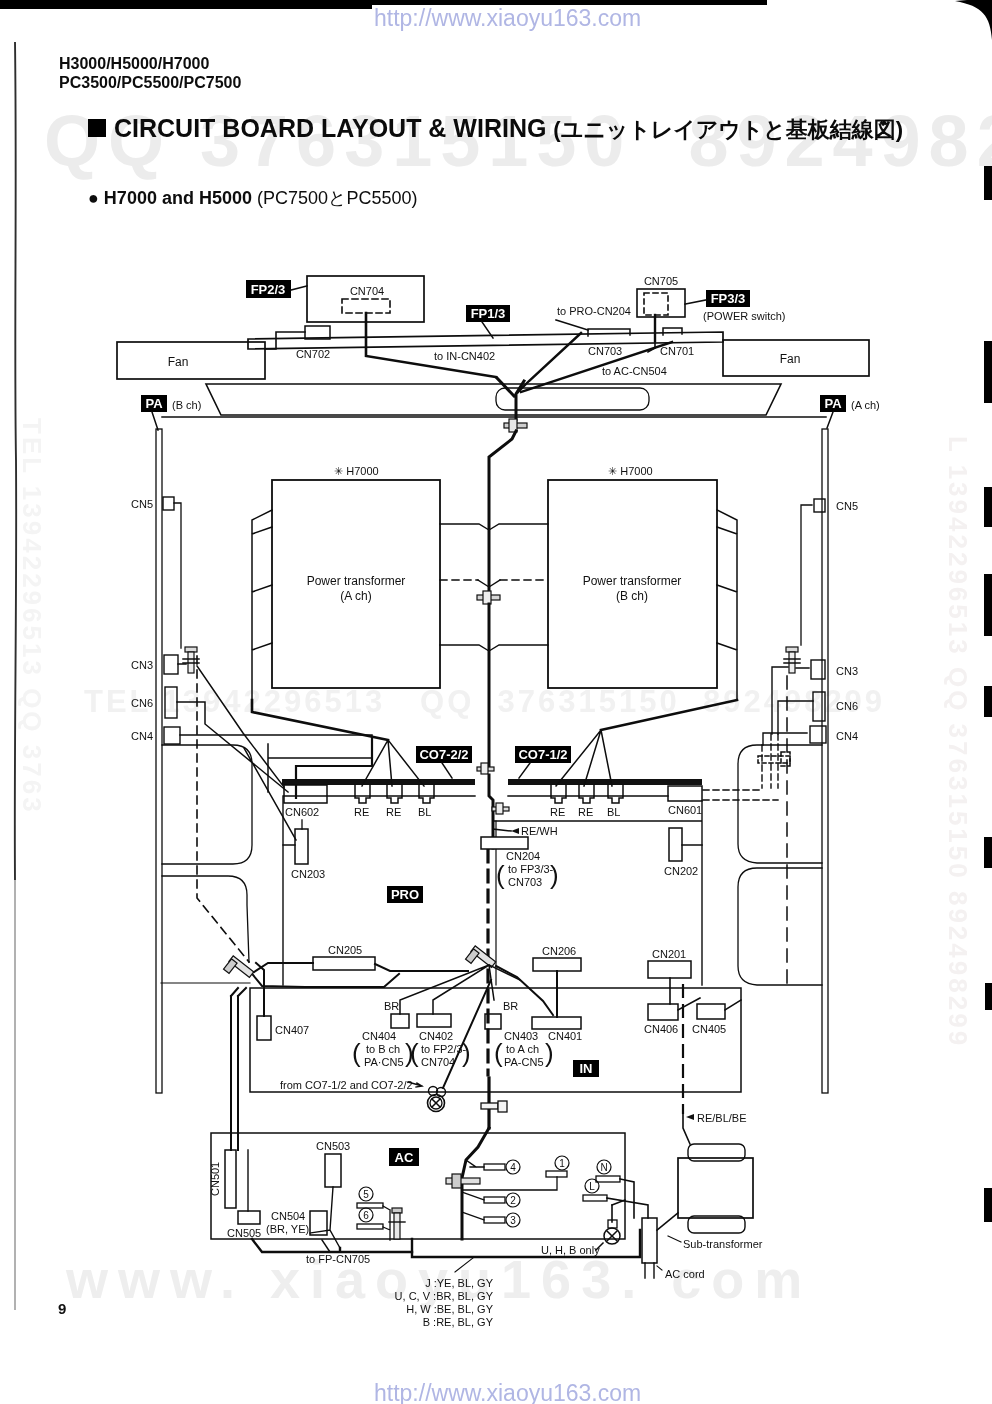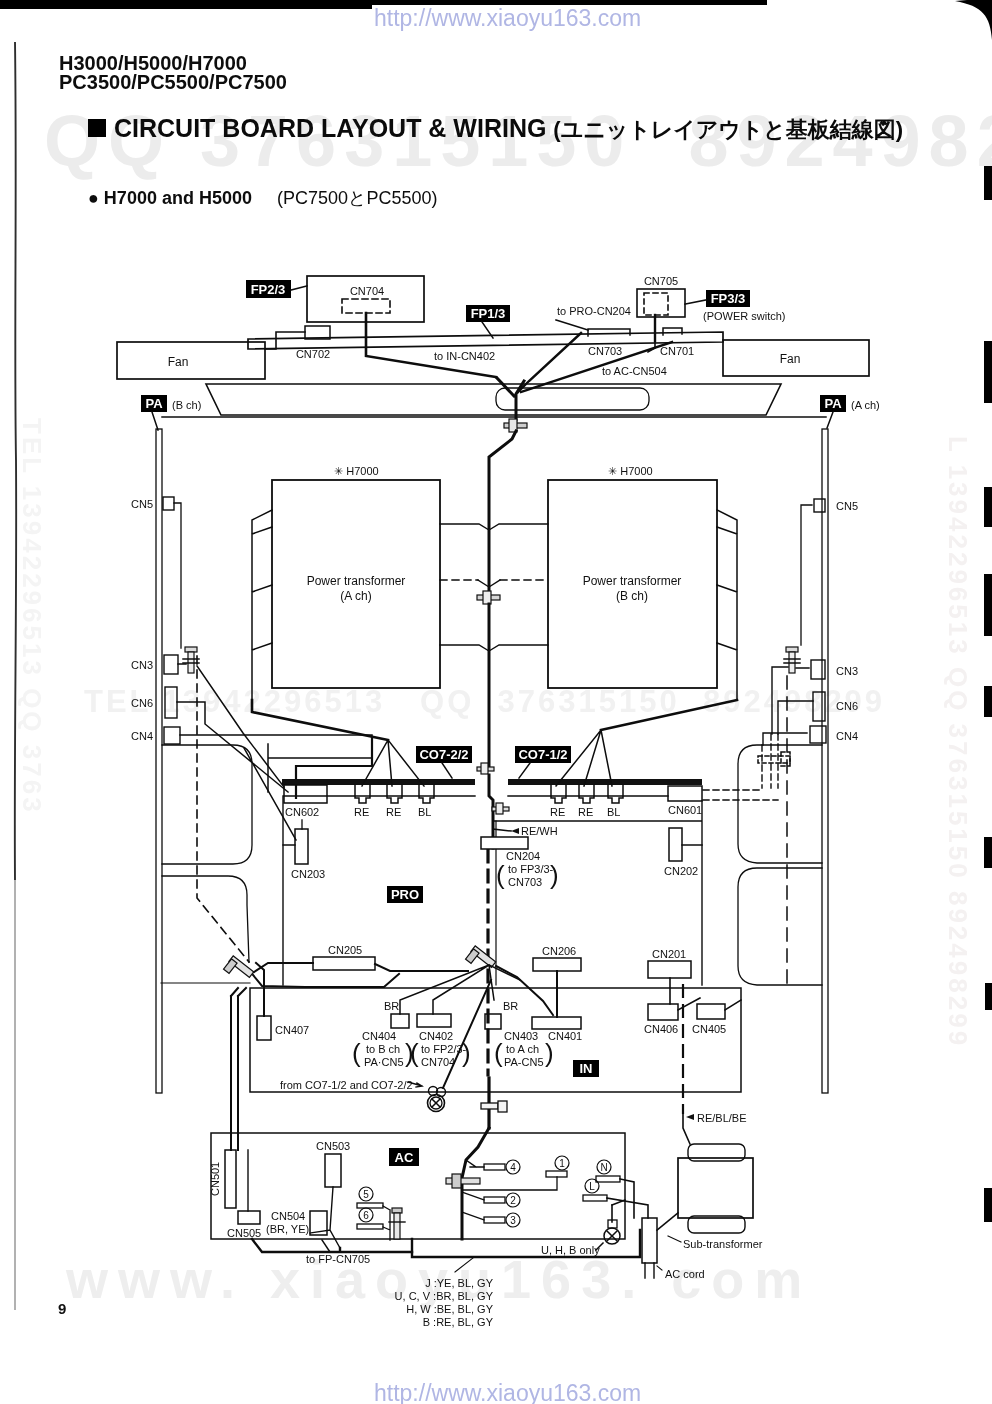--- a/index.html
+++ b/index.html
@@ -31,25 +31,25 @@
 
 <svg class="abs" style="left:955px;top:0;" width="37" height="40">
     <path d="M12,0 H37 V40 C35,16 28,6 0,1 Z" fill="#000"></path>
   </svg>
 
 <svg class="abs" style="left:10px;top:40px;" width="12" height="1270">
 <path d="M5,2 C7,150 4,300 6,420 C7,560 4,700 5,840" stroke="#2e2e2e" stroke-width="1.9" fill="none"></path>
 <path d="M5,840 C6,980 4,1120 5,1320" stroke="#7e7e7e" stroke-width="1.2" fill="none"></path>
 </svg>
 
-<div class="abs" style="left:59px;top:54px;font-size:20px;font-weight:bold;color:#0d0d0d;line-height:19px;">H3000/H5000/H7000<br>PC3500/PC5500/PC7500</div>
+<div class="abs" style="left:59px;top:54px;font-size:16px;font-weight:bold;color:#0d0d0d;line-height:19px;">H3000/H5000/H7000<br>PC3500/PC5500/PC7500</div>
 
 <div class="abs" style="left:88px;top:114px;font-size:25px;font-weight:bold;color:#0b0b0b;white-space:nowrap;"><span style="display:inline-block;width:18px;height:18px;background:#000;margin-right:8px;"></span>CIRCUIT BOARD LAYOUT &amp; WIRING <span style="font-size:22px;">(ユニットレイアウトと基板結線図)</span></div>
 
-<div class="abs" style="left:88px;top:186px;font-size:18px;font-weight:bold;color:#0d0d0d;white-space:nowrap;">● H7000 and H5000 <span style="font-weight:normal;font-size:18px;margin-left:20px;">(PC7500とPC5500)</span></div>
+<div class="abs" style="left:88px;top:186px;font-size:18px;font-weight:bold;color:#0d0d0d;white-space:nowrap;">● H7000 and H5000 <span style="font-weight:normal;font-size:18px;">(PC7500とPC5500)</span></div>
 
 <div class="abs" style="left:58px;top:1300px;font-size:15px;font-weight:bold;color:#111;">9</div>
 
 <svg class="abs" style="left:0;top:0;" width="992" height="1404" viewBox="0 0 992 1404" stroke-linecap="square" stroke-linejoin="miter">
 <g fill="none" stroke="#0d0d0d" stroke-width="1.5">
 
 <g>
         <rect x="246" y="280" width="45" height="18" fill="#000" stroke="none"></rect>
         <text x="268" y="294" class="w" font-size="13" font-weight="bold" text-anchor="middle" stroke="none">FP2/3</text>
         <line x1="291" y1="290" x2="307" y2="286"></line>

